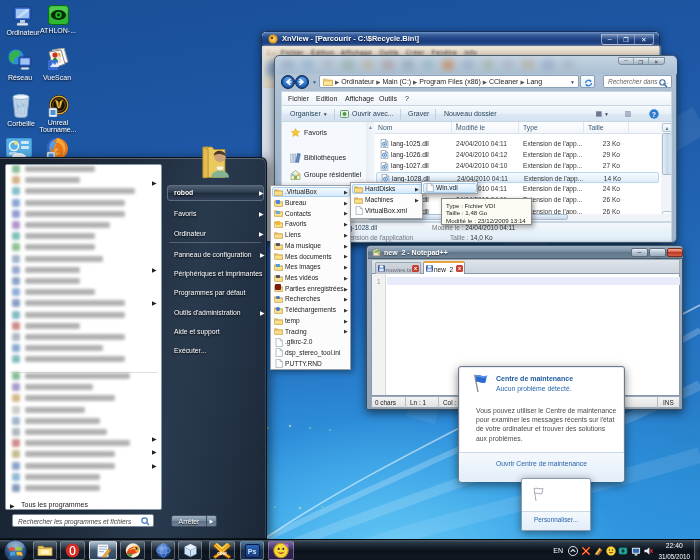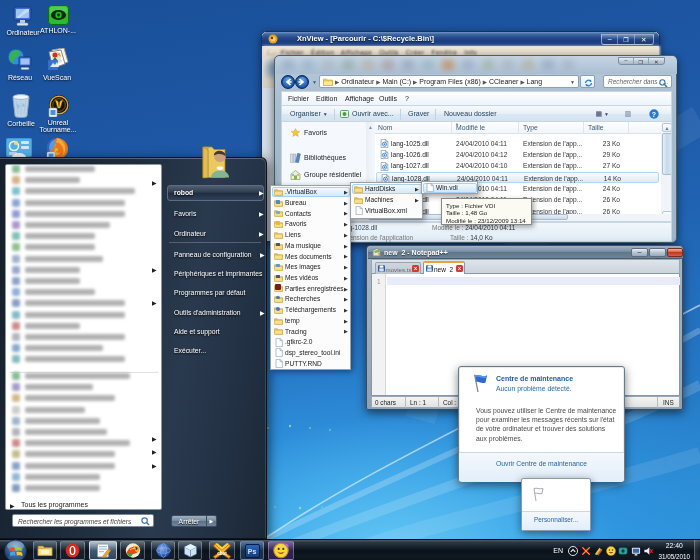--- a/index.html
+++ b/index.html
@@ -158,21 +158,21 @@
 </div>
 
 <div id="xnview" class="win" style="left:261px;top:31px;width:399px;height:210px;background:#cfd9e4;border:1px solid #16335e;border-radius:5px 5px 0 0;box-shadow:0 2px 8px rgba(0,0,0,.5);">
 
   <div class="abs" style="left:0;top:0;width:100%;height:14px;border-radius:5px 5px 0 0;background:linear-gradient(180deg,#6f93c8 0%,#40679f 18%,#25498c 45%,#1b3d7e 70%,#25498c 100%);border-bottom:1px solid #1a3870;">
     <svg class="abs" style="left:6px;top:2px;" width="10" height="10" viewBox="0 0 10 10">
         <circle cx="5" cy="5" r="4.5" fill="#e8a020"></circle>
         <circle cx="5" cy="5" r="2.5" fill="#f8d060"></circle>
         <circle cx="4" cy="4" r="1.2" fill="#703808"></circle>
       </svg>
-    <span class="abs" style="left:35px;top:2px;font-size:7.5px;font-weight:bold;color:#fff;text-shadow:0 1px 1px rgba(0,0,0,.6);text-align:center;">XnView - [Parcourir - C:\$Recycle.Bin\]</span>
+    <span class="abs" style="left:20px;top:2px;font-size:7.5px;font-weight:bold;color:#fff;text-shadow:0 1px 1px rgba(0,0,0,.6);text-align:center;">XnView - [Parcourir - C:\$Recycle.Bin\]</span>
     <div class="abs" style="right:5px;top:1.5px;width:53px;height:11px;display:flex;border-radius:0 0 3px 3px;overflow:hidden;border:1px solid rgba(255,255,255,.5);background:linear-gradient(180deg,rgba(255,255,255,.3),rgba(60,90,140,.25) 50%,rgba(20,40,80,.3));">
       <div style="flex:1;color:#fff;font-size:7px;text-align:center;line-height:8px;border-right:1px solid rgba(255,255,255,.35);">–</div>
       <div style="flex:1;color:#fff;font-size:6px;text-align:center;line-height:10px;border-right:1px solid rgba(255,255,255,.35);">❐</div>
       <div style="flex:1.2;color:#fff;font-size:6.5px;text-align:center;line-height:10px;">✕</div>
     </div>
   </div>
 
   <div class="abs" style="left:1px;top:14px;width:397px;height:12px;background:linear-gradient(180deg,#f2e8d8,#e2d8c8);filter:blur(1px);">
     <span style="position:absolute;left:4px;top:2px;font-size:6.5px;color:#433;">🗁</span>
     <span style="position:absolute;left:18px;top:2.5px;font-size:6.5px;color:#322;letter-spacing:.5px;">Fichier&nbsp;&nbsp; Édition&nbsp;&nbsp; Affichage&nbsp;&nbsp; Outils&nbsp;&nbsp; Créer&nbsp;&nbsp; Fenêtre&nbsp;&nbsp; Info</span>

